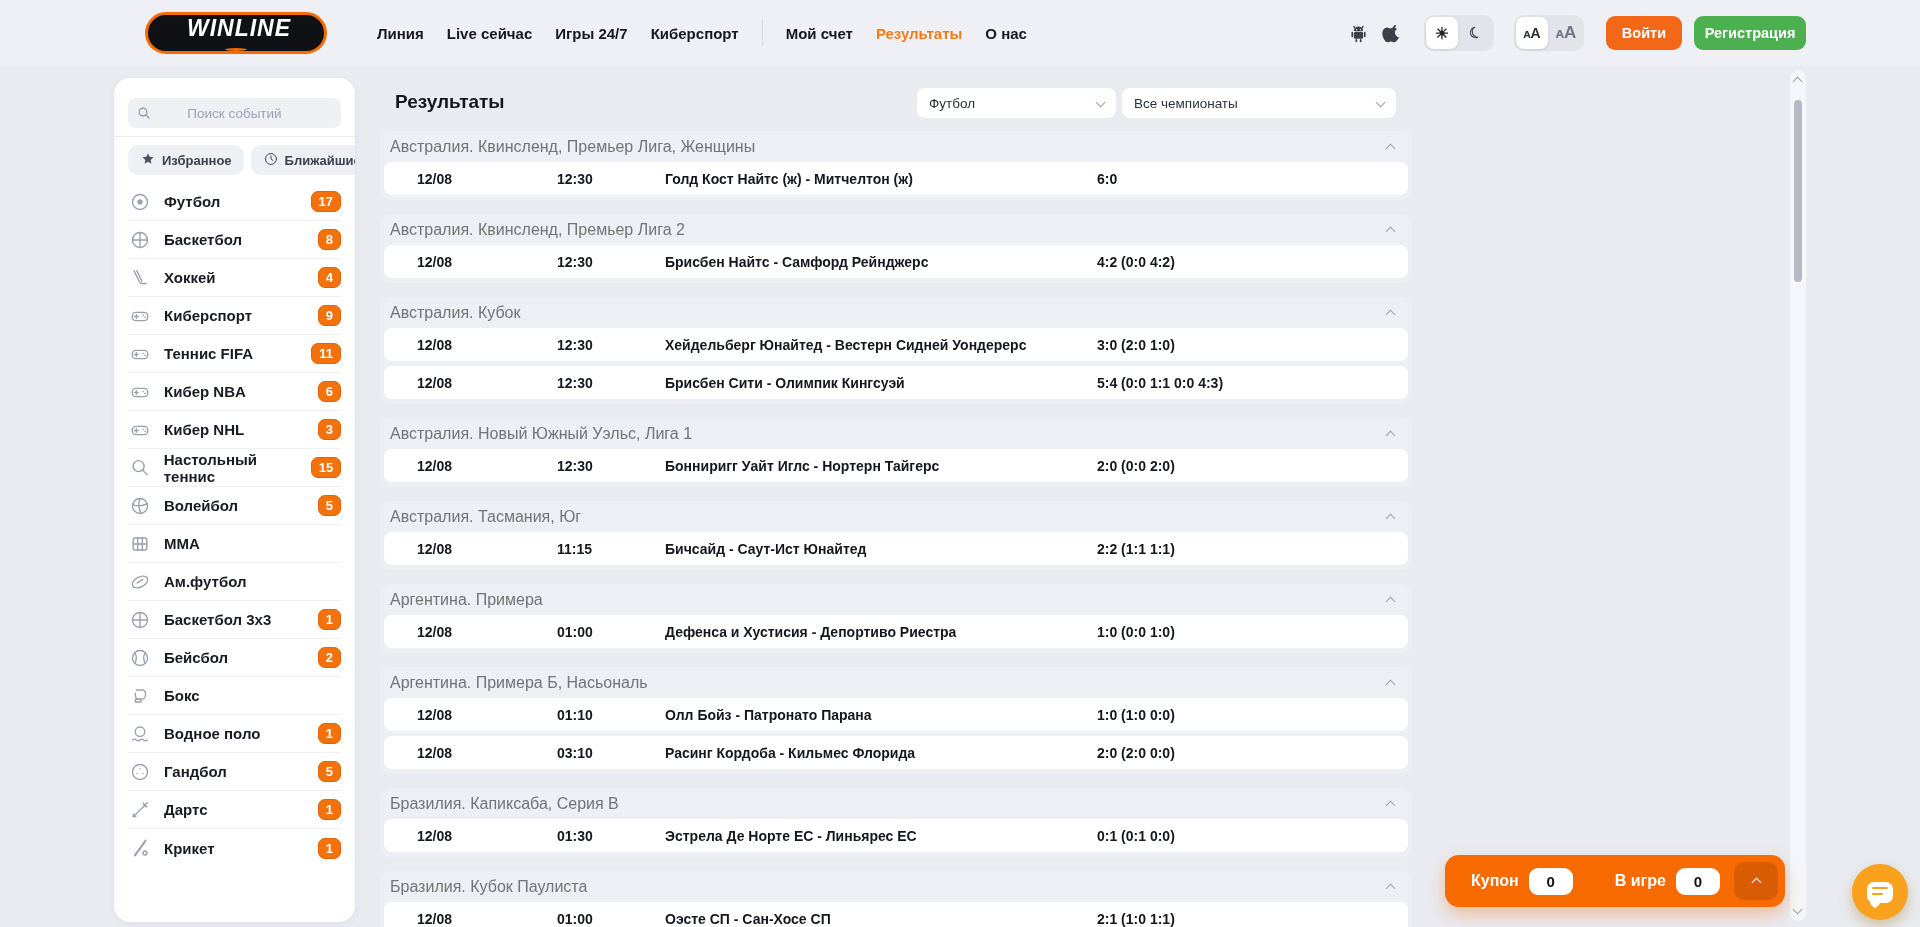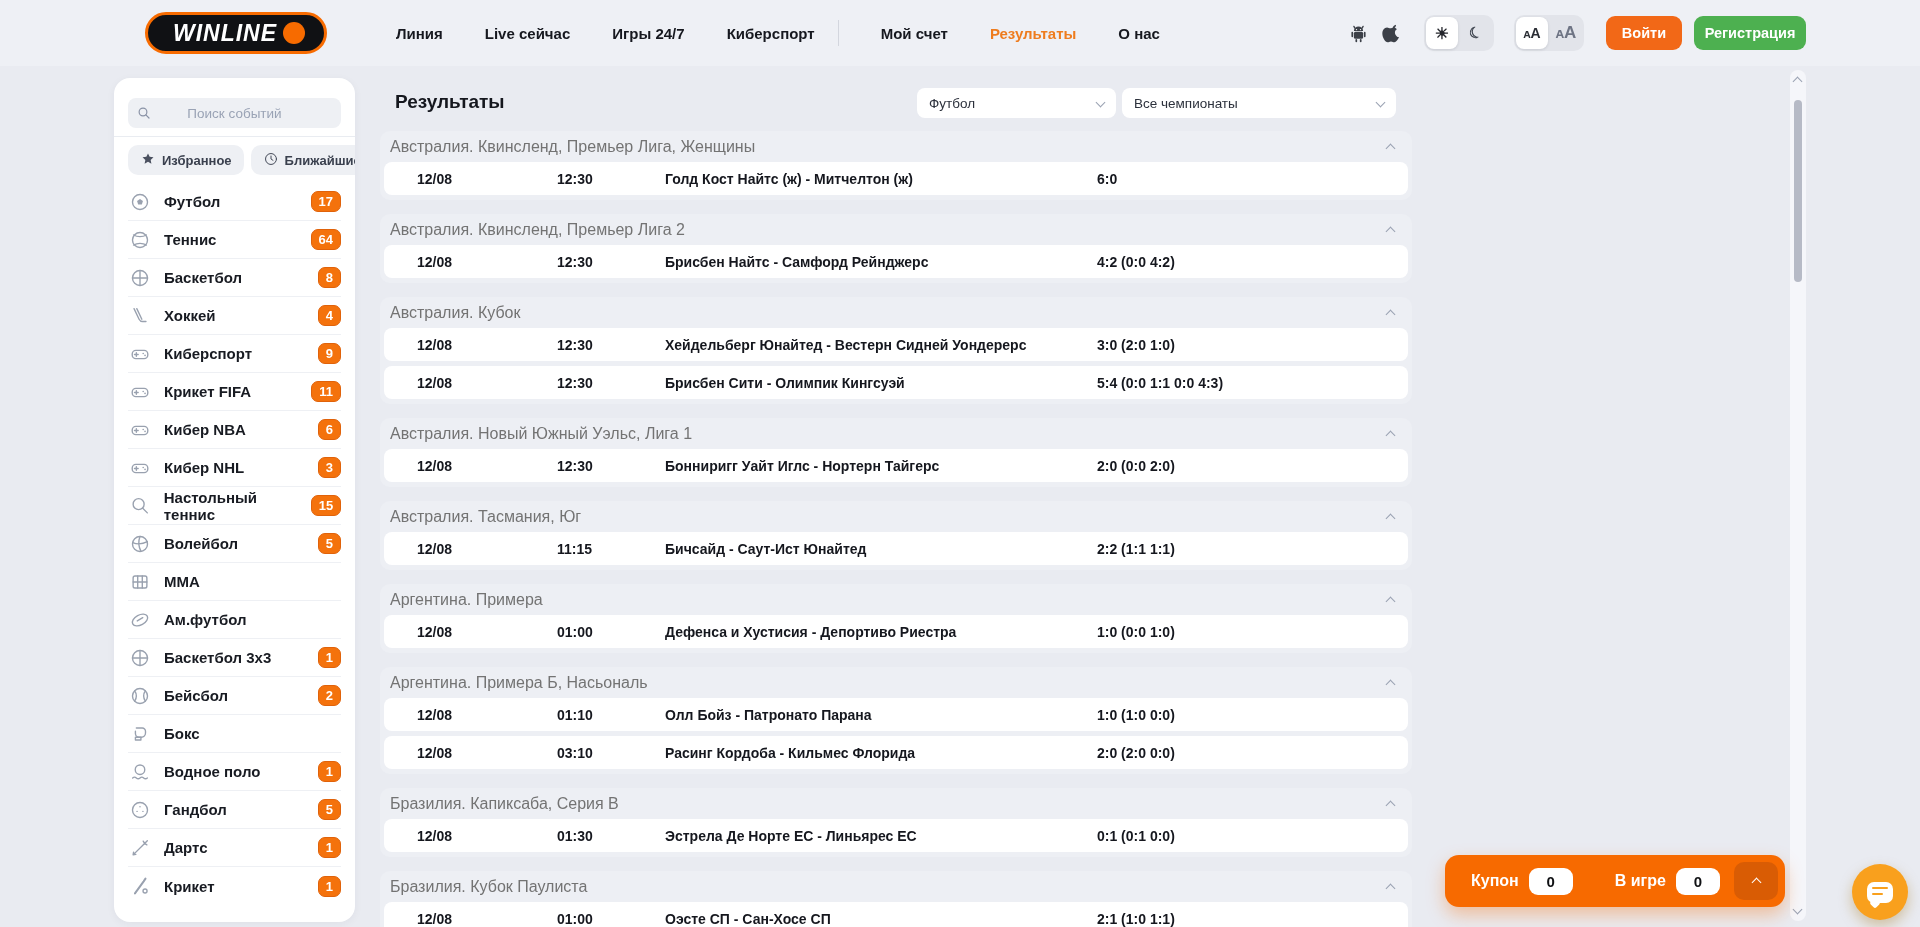--- a/index.html
+++ b/index.html
@@ -2,25 +2,25 @@
 <html><head>
 <meta charset="utf-8">
 <style>
   * { margin:0; padding:0; box-sizing:border-box; }
   html,body { width:1920px; height:927px; overflow:hidden;
     font-family:"Liberation Sans", sans-serif; background:#e9ebf1; color:#15171e; }
 
   
   .topbar { position:absolute; left:0; top:0; width:1920px; height:66px; background:#eef0f5; z-index:5; }
   .logo { position:absolute; left:145px; top:12px; width:182px; height:42px; background:#101114;
-    border:3px solid #f76b00; border-radius:21px; display:flex; align-items:center; justify-content:center; gap:6px; cursor:pointer; }
+    border:3px solid #f76b00; border-radius:21px; display:flex; align-items:center; justify-content:center; gap:6px; cursor:pointer;flex-direction:column; }
   .logo-text { color:#fff; font-weight:bold; font-style:italic; font-size:23px; letter-spacing:1px; padding-left:6px; }
   .logo-dot { width:22px; height:22px; border-radius:50%; background:#f76b00; }
   .nav { position:absolute; left:377px; top:0; height:66px; display:flex; align-items:center; gap:23px; }
-  .nav-link { font-size:15px; font-weight:600; color:#16181f; text-decoration:none; cursor:pointer; white-space:nowrap;margin-left:19px; }
+  .nav-link { font-size:15px; font-weight:600; color:#16181f; text-decoration:none; cursor:pointer; white-space:nowrap; }
   .nav-link.active { color:#ee7c1e; }
   .nav-div { width:1px; height:26px; background:#d3d6de; }
   .top-right { position:absolute; right:114px; top:0; height:66px; display:flex; align-items:center; gap:10px; }
   .os-icon { width:24px; height:24px; display:flex; align-items:center; justify-content:center; cursor:pointer; }
   .toggle-pill { margin-left:10px; width:70px; height:36px; background:#e2e4ea; border-radius:10px; display:flex; align-items:center; padding:2px; gap:2px; }
   .toggle-opt { width:32px; height:32px; border-radius:8px; display:flex; align-items:center; justify-content:center;
     font-weight:bold; color:#2a2d34; cursor:pointer; }
   .toggle-opt.on { background:#fff; box-shadow:0 1px 3px rgba(20,25,40,.12); }
   .sun-glyph { font-size:16px; color:#24262c; }
   .moon-glyph { font-size:15px; color:#3f4550; display:inline-block; transform:rotate(-18deg); }
@@ -193,30 +193,20 @@
             <path d="M12 8.6l3.2 2.3-1.2 3.8h-4l-1.2-3.8z" fill="#99a1af" stroke="none"></path>
           </svg>
         </span>
     <span class="s-label">Футбол</span>
     <span class="badge">17</span>
   </li>
       <li class="sport">
     <span class="s-icon">
           <svg width="22" height="22" viewBox="0 0 24 24" fill="none" stroke="#99a1af" stroke-width="1.5" stroke-linecap="round" stroke-linejoin="round">
             <circle cx="12" cy="12" r="8.2"></circle>
-            <path d="M5 6.5c4 2.5 10 2.5 14 0M5 17.5c4-2.5 10-2.5 14 0"></path>
-          </svg>
-        </span>
-    <span class="s-label">Теннис</span>
-    <span class="badge">64</span>
-  </li>
-      <li class="sport">
-    <span class="s-icon">
-          <svg width="22" height="22" viewBox="0 0 24 24" fill="none" stroke="#99a1af" stroke-width="1.5" stroke-linecap="round" stroke-linejoin="round">
-            <circle cx="12" cy="12" r="8.2"></circle>
             <path d="M12 3.8v16.4M3.8 12h16.4"></path>
           </svg>
         </span>
     <span class="s-label">Баскетбол</span>
     <span class="badge">8</span>
   </li>
       <li class="sport">
     <span class="s-icon">
           <svg width="22" height="22" viewBox="0 0 24 24" fill="none" stroke="#99a1af" stroke-width="1.5" stroke-linecap="round" stroke-linejoin="round">
             <path d="M5.5 4l5.5 11.5c.8 1.6 2 2.5 3.8 2.5h3.7M8.5 4L14 15.5"></path>
@@ -239,21 +229,21 @@
   </li>
       <li class="sport">
     <span class="s-icon">
           <svg width="22" height="22" viewBox="0 0 24 24" fill="none" stroke="#99a1af" stroke-width="1.5" stroke-linecap="round" stroke-linejoin="round">
             <rect x="3.5" y="8" width="17" height="9" rx="4"></rect>
             <path d="M8 10.5v4M6 12.5h4"></path>
             <circle cx="15.5" cy="11.5" r=".9" fill="#99a1af" stroke="none"></circle>
             <circle cx="17.5" cy="13.5" r=".9" fill="#99a1af" stroke="none"></circle>
           </svg>
         </span>
-    <span class="s-label">Крикет FIFA</span>
+    <span class="s-label">Теннис FIFA</span>
     <span class="badge">11</span>
   </li>
       <li class="sport">
     <span class="s-icon">
           <svg width="22" height="22" viewBox="0 0 24 24" fill="none" stroke="#99a1af" stroke-width="1.5" stroke-linecap="round" stroke-linejoin="round">
             <rect x="3.5" y="8" width="17" height="9" rx="4"></rect>
             <path d="M8 10.5v4M6 12.5h4"></path>
             <circle cx="15.5" cy="11.5" r=".9" fill="#99a1af" stroke="none"></circle>
             <circle cx="17.5" cy="13.5" r=".9" fill="#99a1af" stroke="none"></circle>
           </svg>

